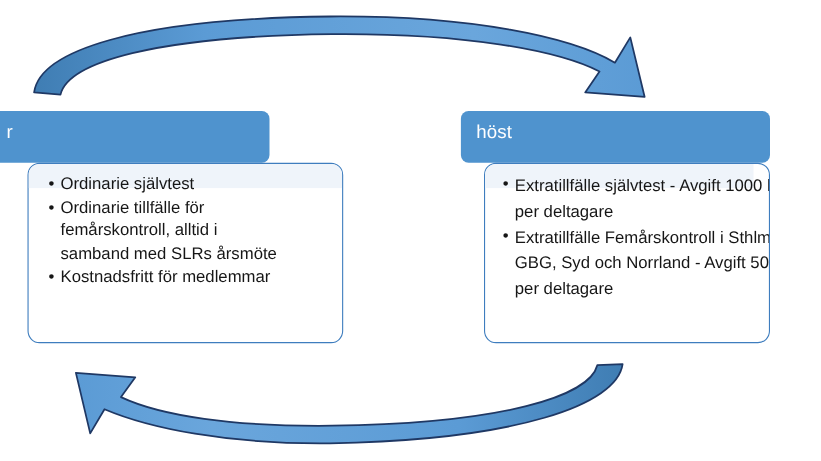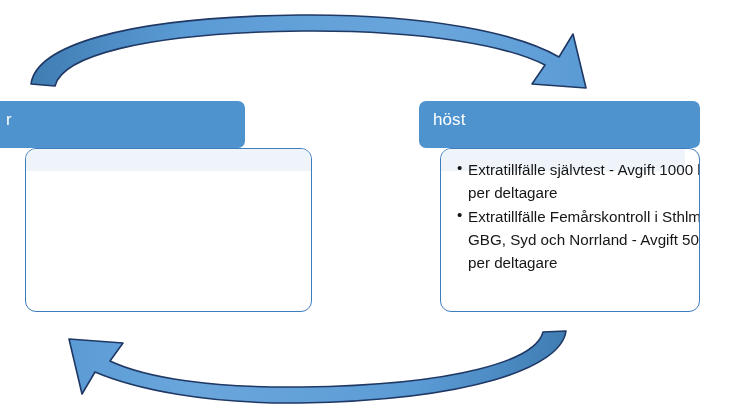--- a/index.html
+++ b/index.html
@@ -174,20 +174,27 @@
                Z" fill="url(#gradBottom)" stroke="#1F3864" stroke-width="1.6" stroke-linejoin="round"></path>
     </g>
   </svg>
 
   <div class="panel" id="panel-left">
     <div class="panel-header">
       <span class="panel-header-label">r</span>
     </div>
     <div class="panel-body">
       <div class="panel-body-tint"></div>
+      <ul class="bullets">
+        <li class="bullet">Ordinarie självtest</li>
+        <li class="bullet">Ordinarie tillfälle för
+femårskontroll, alltid i
+samband med SLRs årsmöte</li>
+        <li class="bullet">Kostnadsfritt för medlemmar</li>
+      </ul>
     </div>
   </div>
 
   <div class="panel" id="panel-right">
     <div class="panel-header">
       <span class="panel-header-label">höst</span>
     </div>
     <div class="panel-body">
       <div class="panel-body-tint"></div>
       <ul class="bullets">

